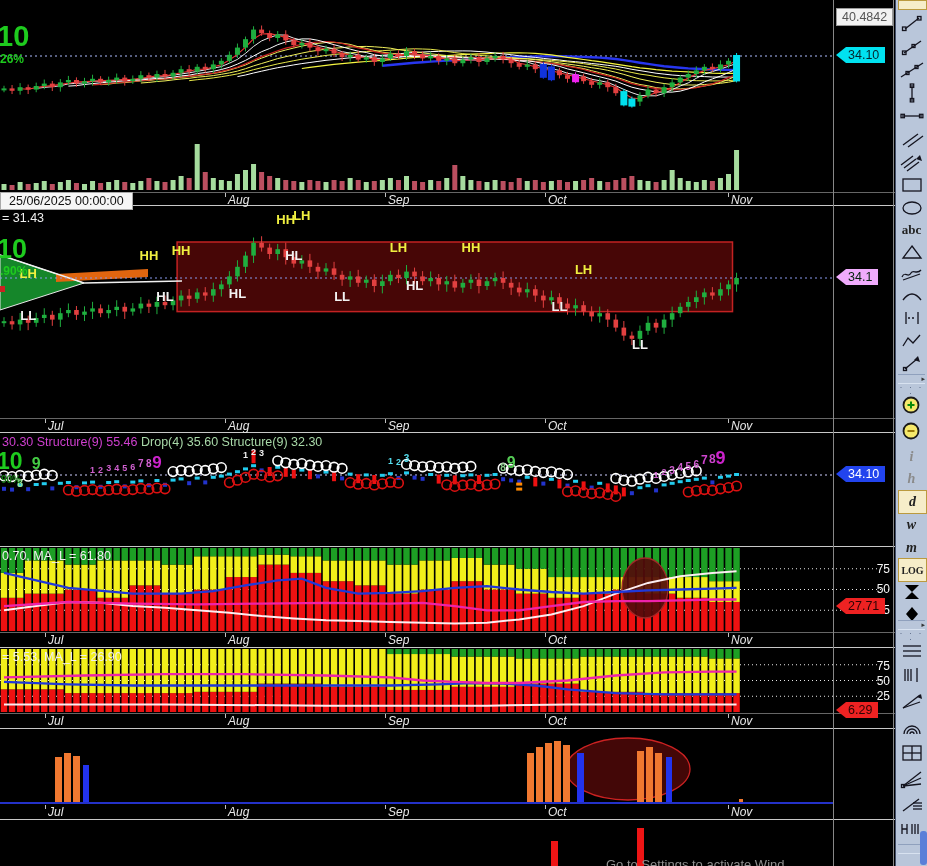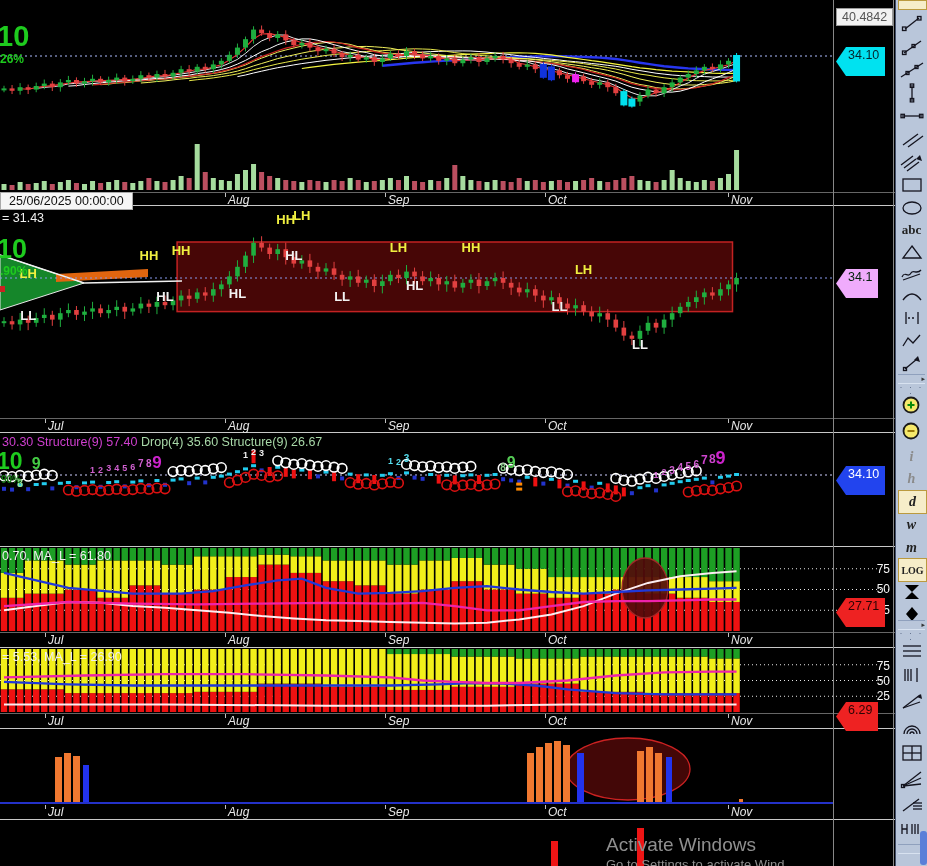--- a/index.html
+++ b/index.html
@@ -9,21 +9,21 @@
   .hdr{position:absolute;font-size:12.5px;color:#f0f0f0;z-index:6;white-space:nowrap;}
   .hdr b{font-weight:normal;}
   .seg-m{color:#cf3fcf;} .seg-g{color:#a8d8a8;}
   .ticker{position:absolute;color:#1ecb1e;font-weight:bold;z-index:6;line-height:1;}
   .pct{position:absolute;color:#1ecb1e;font-weight:bold;z-index:6;font-size:12px;}
   .axis{position:absolute;left:0;width:833px;color:#e8e8e8;font-size:12px;z-index:4;}
   .axis .tk{position:absolute;width:1px;height:4px;background:#c0c0c0;top:1px;}
   .axis .lb{position:absolute;top:1px;font-style:italic;}
   .hline{position:absolute;left:0;width:895px;height:1px;z-index:3;}
   .vline{position:absolute;width:1px;background:#878787;z-index:3;}
-  .tag{position:absolute;left:836px;height:29px;line-height:17px;font-size:12.5px;
+  .tag{position:absolute;left:836px;height:16px;line-height:17px;font-size:12.5px;
        padding:0 6px 0 12px;z-index:7;clip-path:polygon(0 50%,10px 0,100% 0,100% 100%,10px 100%);}
   .cursorbox{position:absolute;left:836px;top:8px;background:#f2f2f2;color:#555;
        border:1px solid #9a9a9a;font-size:12.5px;padding:0 5px;height:16px;line-height:16px;z-index:7;}
   .glabel{position:absolute;left:846px;width:44px;text-align:right;color:#f4f4f4;font-size:12px;z-index:6;}
   .tooltip{position:absolute;left:0;top:192px;background:#f6f6f6;color:#111;border:1px solid #aaa;
        font-size:12.5px;padding:1px 8px;z-index:30;white-space:nowrap;}
   #toolbar{position:absolute;left:895px;top:0;width:32px;height:866px;background:#b9c6da;
        border-left:1px solid #44506b;z-index:10;}
   .tbtn{position:absolute;left:2px;width:27px;height:22px;display:flex;align-items:center;
        justify-content:center;cursor:pointer;}
@@ -1375,22 +1375,22 @@
   <div class="hline" style="top:713px;background:#666"></div>
   <div class="vline" style="left:833px;top:0;height:866px"></div>
   <div class="vline" style="left:893px;top:0;height:866px"></div>
 
   <div class="ticker" style="left:-3px;top:22px;font-size:29px">10</div>
   <div class="pct" style="left:0;top:52px">26%</div>
   <div class="hdr" style="left:2px;top:211px">= 31.43</div>
   <div class="ticker" style="left:-3px;top:236px;font-size:27px">10</div>
   <div class="pct" style="left:0;top:264px">.90%</div>
   <div class="hdr" style="left:2px;top:435px">
-    <b class="seg-m">30.30 Structure(9) 57.40</b>
-    <b class="seg-g">Drop(4) 35.60 Structure(9) 26.67</b>
+    <b class="seg-m">30.30 Structure(9) 55.46</b>
+    <b class="seg-g">Drop(4) 35.60 Structure(9) 32.30</b>
   </div>
   <div class="ticker" style="left:-3px;top:450px;font-size:23px">10</div>
   <div class="pct" style="left:1px;top:474px;font-size:10px;color:#157a15">90%</div>
   <div class="hdr" style="left:2px;top:549px">0.70, MA_L = 61.80</div>
   <div class="hdr" style="left:2px;top:650px">= 5.53, MA_L = 26.90</div>
 
   <div class="tooltip">25/06/2025 00:00:00</div>
 
   <div class="cursorbox">40.4842</div>
   <div class="tag" style="top:47px;background:#00e2f0;color:#05262b">34.10</div>
@@ -1607,21 +1607,20 @@
           <path d="M3,5 V15 M3,10 H8 M8,5 V15" stroke="#14141f" stroke-width="1.3" fill="none"></path>
           <line x1="13" y1="5" x2="13" y2="15" stroke="#14141f" stroke-width="1.3" fill="none"></line>
           <line x1="16" y1="5" x2="16" y2="15" stroke="#14141f" stroke-width="1.3" fill="none"></line>
           <line x1="19" y1="5" x2="19" y2="15" stroke="#14141f" stroke-width="1.3" fill="none"></line>
         </svg>
       </div>
       <div class="tsep" style="top: 844px;">▸</div>
     </div>
   <div class="scrollnub"></div>
 
-  <div class="wm1">Activate Windows</div>
   <div class="wm2">Go to Settings to activate Wind</div>
 <div class="axis" style="top: 192px; height: 13px;">
       <div class="tk" style="left: 45px;"></div>
       <span class="lb" style="left: 48px;">Jul</span>
       <div class="tk" style="left: 225px;"></div>
       <span class="lb" style="left: 228px;">Aug</span>
       <div class="tk" style="left: 385px;"></div>
       <span class="lb" style="left: 388px;">Sep</span>
       <div class="tk" style="left: 545px;"></div>
       <span class="lb" style="left: 548px;">Oct</span>

